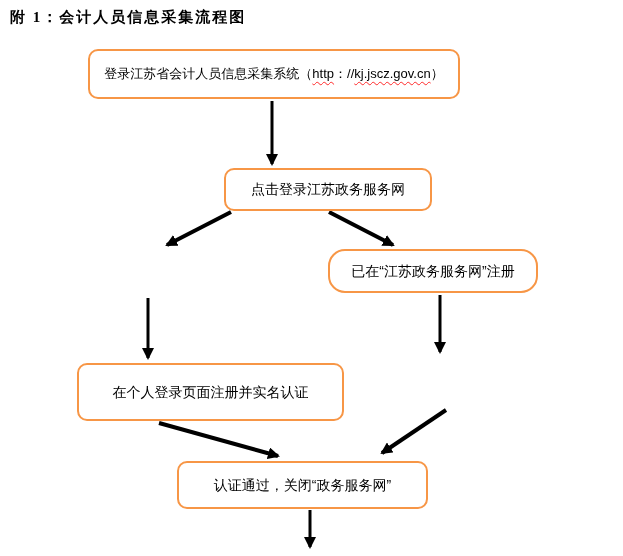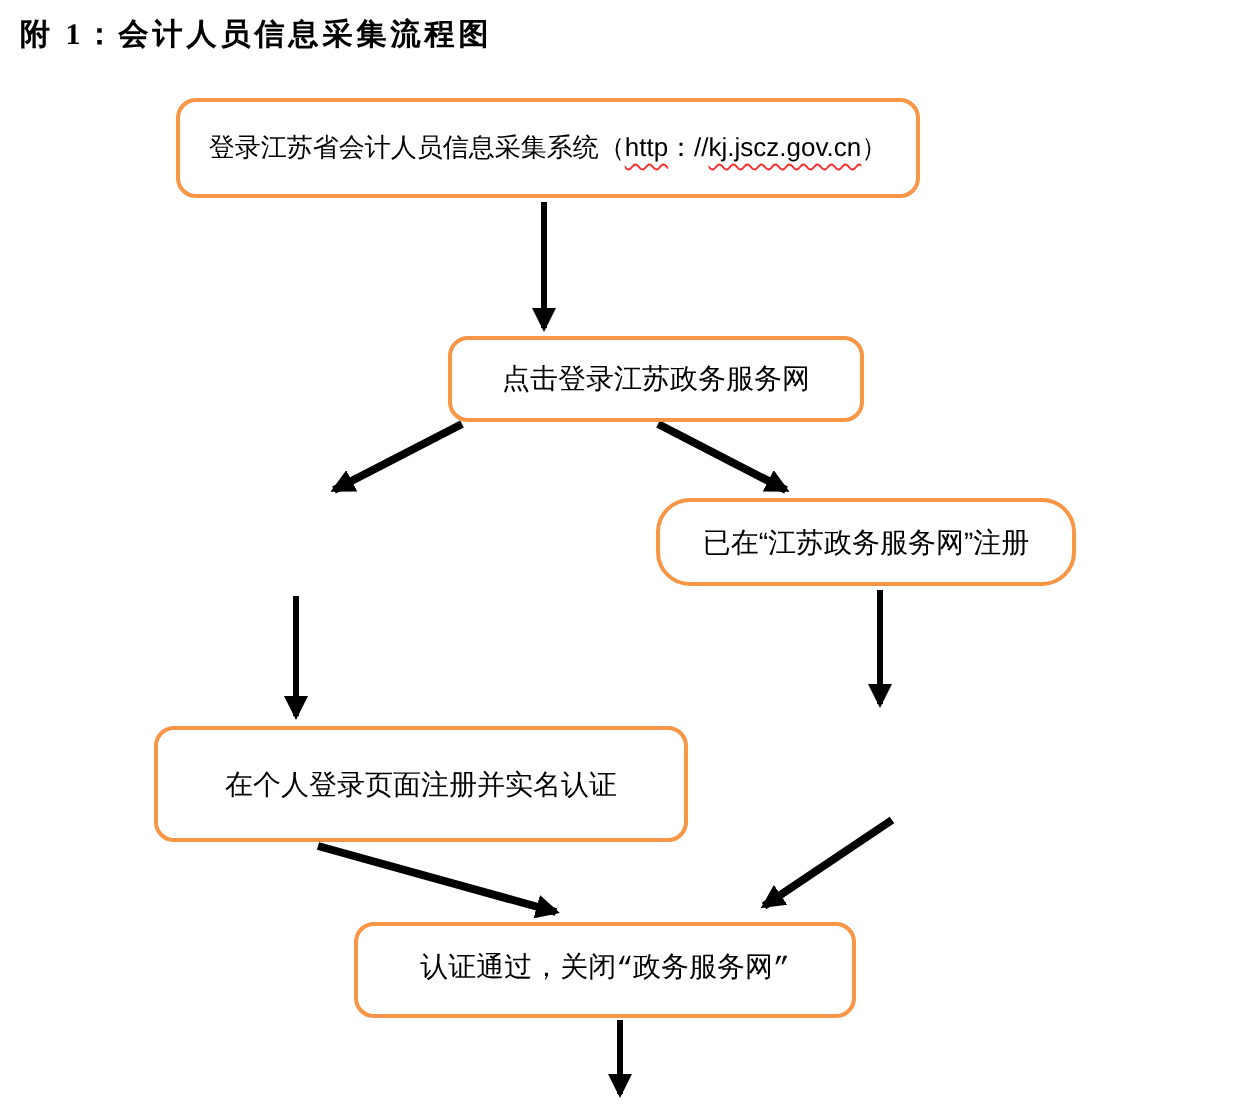--- a/index.html
+++ b/index.html
@@ -31,21 +31,21 @@
     display:flex;align-items:center;justify-content:center;
     font-size:14px;text-align:center;line-height:1.2;
     padding:2px 4px;z-index:2;white-space:nowrap;
   }
   #n1{left:88px;top:49px;width:372px;height:50px;font-size:13px;}
   #n2{left:179px;top:168px;width:208px;height:43px;margin-left:45px;}
   #n3{left:43px;top:252px;width:204px;height:44px;}
   #n4{left:328px;top:249px;width:210px;height:44px;border-radius:17px;}
   #n5{left:30px;top:363px;width:267px;height:58px;margin-left:47px;}
   #n6{left:328px;top:358px;width:265px;height:50px;}
-  #n7{left:177px;top:461px;width:251px;height:48px;font-family:Liberation Mono, monospace;}
+  #n7{left:177px;top:461px;width:251px;height:48px;}
   .wavy{
     text-decoration:underline wavy var(--spellcheck);
     text-decoration-thickness:1px;
     text-underline-offset:3px;
     text-decoration-skip-ink:none;
   }
   .arrows{
     position:absolute;left:0;top:0;z-index:1;
     pointer-events:none;
   }

